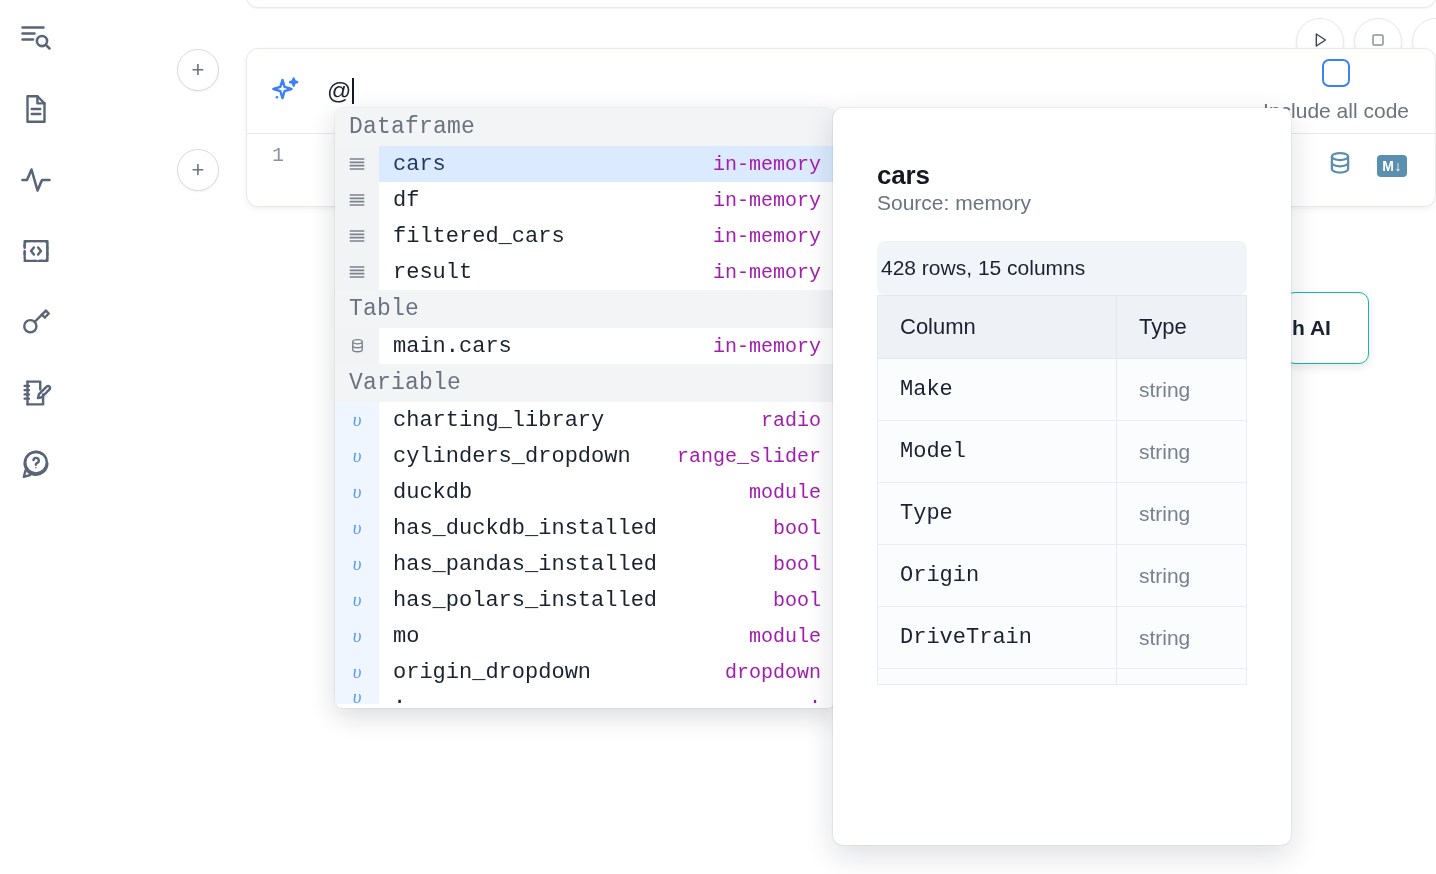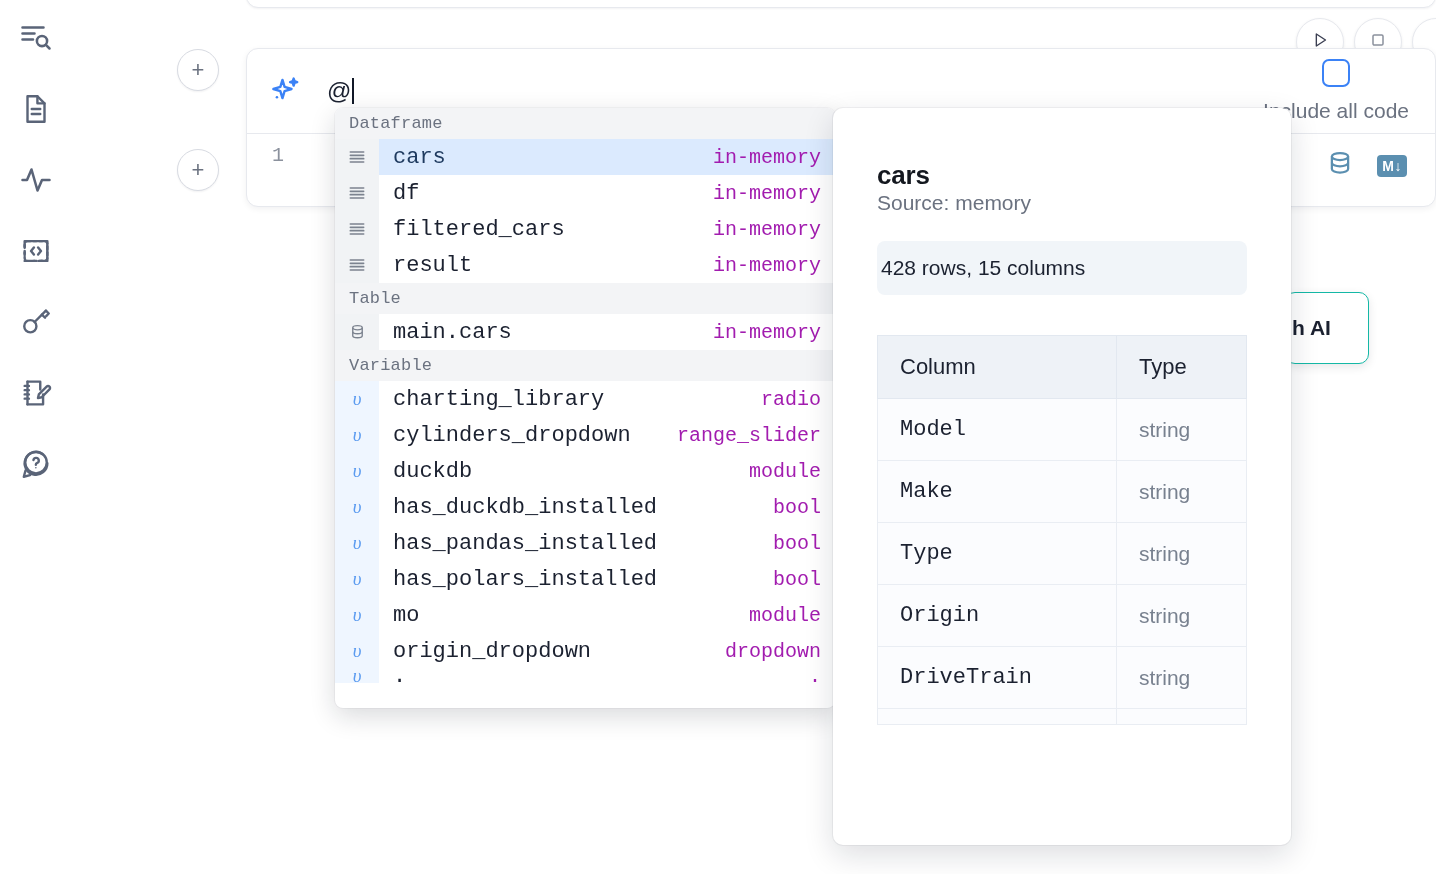--- a/index.html
+++ b/index.html
@@ -111,21 +111,21 @@
   }
 
   
   .ac {
     position: absolute; left: 335px; top: 108px; width: 500px; height: 600px;
     background: #fff; border-radius: 8px;
     box-shadow: 0 8px 26px rgba(16,24,40,.16), 0 0 0 1px rgba(16,24,40,.04);
     overflow: hidden; font-family: "Liberation Mono", monospace;
   }
   .ac-group {
-    background: #f3f4f6; color: #6b7280; font-size: 17px;
+    background: #f3f4f6; color: #6b7280; font-size: 23px;
     padding: 6px 0 6px 14px; letter-spacing: .2px; font-family: Liberation Mono, monospace;
   }
   .ac-item {
     display: flex; align-items: center; height: 36px; background: #fff; cursor: pointer;
   }
   .ac-item.sel .ac-label-wrap { background: #dbeafe; }
   .ac-ico {
     width: 44px; min-width: 44px; height: 36px; background: #f1f3f5;
     display: flex; align-items: center; justify-content: center; color: #7c838f;
   }
@@ -147,21 +147,21 @@
     background: #fff; border-radius: 10px;
     box-shadow: 0 10px 30px rgba(16,24,40,.14), 0 0 0 1px rgba(16,24,40,.05);
     overflow: hidden; padding: 52px 44px 0 44px;
   }
   .d-title { font-size: 26px; font-weight: 700; color: #14181f; letter-spacing: -.2px; }
   .d-source { font-size: 21px; color: #6b7280; }
   .d-shape {
     margin-top: 26px; background: #f1f5f9; border-radius: 8px;
     padding: 15px 4px; font-size: 21px; color: #1b2130;
   }
-  .d-table { margin-top: 40px; width: 100%; border-collapse: collapse; }
+  .d-table { width: 100%; border-collapse: collapse; }
   .d-table th {
     background: #eef2f7; text-align: left; font-weight: 400;
     font-size: 22px; color: #1b2130; padding: 18px 22px;
     border: 1px solid #e2e8f0; font-family: "Liberation Sans", sans-serif;
   }
   .d-table td {
     border: 1px solid #e9edf3; padding: 18px 22px; background: #fbfcfe;
   }
   .d-table td.col { font-family: "Liberation Mono", monospace; font-size: 22px; color: #1b2130; }
   .d-table td.typ { font-family: "Liberation Sans", sans-serif; font-size: 21px; color: #7b8characters; }
@@ -444,25 +444,25 @@
     <div class="d-shape">428 rows, 15 columns</div>
     <table class="d-table">
       <thead>
           <tr id="d-head">
             <th>Column</th>
             <th>Type</th>
           </tr>
         </thead>
       <tbody id="d-body">
           <tr>
+            <td class="col">Make</td>
+            <td class="typ">string</td>
+          </tr>
+          <tr>
             <td class="col">Model</td>
-            <td class="typ">string</td>
-          </tr>
-          <tr>
-            <td class="col">Make</td>
             <td class="typ">string</td>
           </tr>
           <tr>
             <td class="col">Type</td>
             <td class="typ">string</td>
           </tr>
           <tr>
             <td class="col">Origin</td>
             <td class="typ">string</td>
           </tr>

